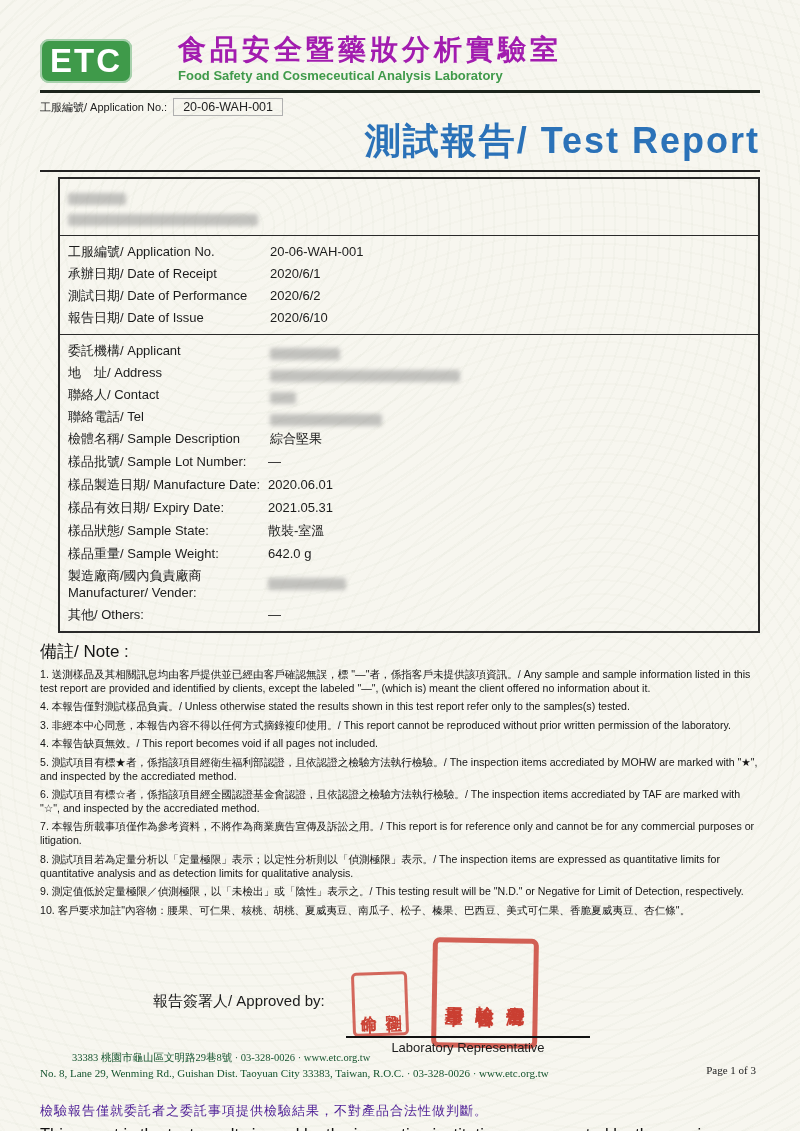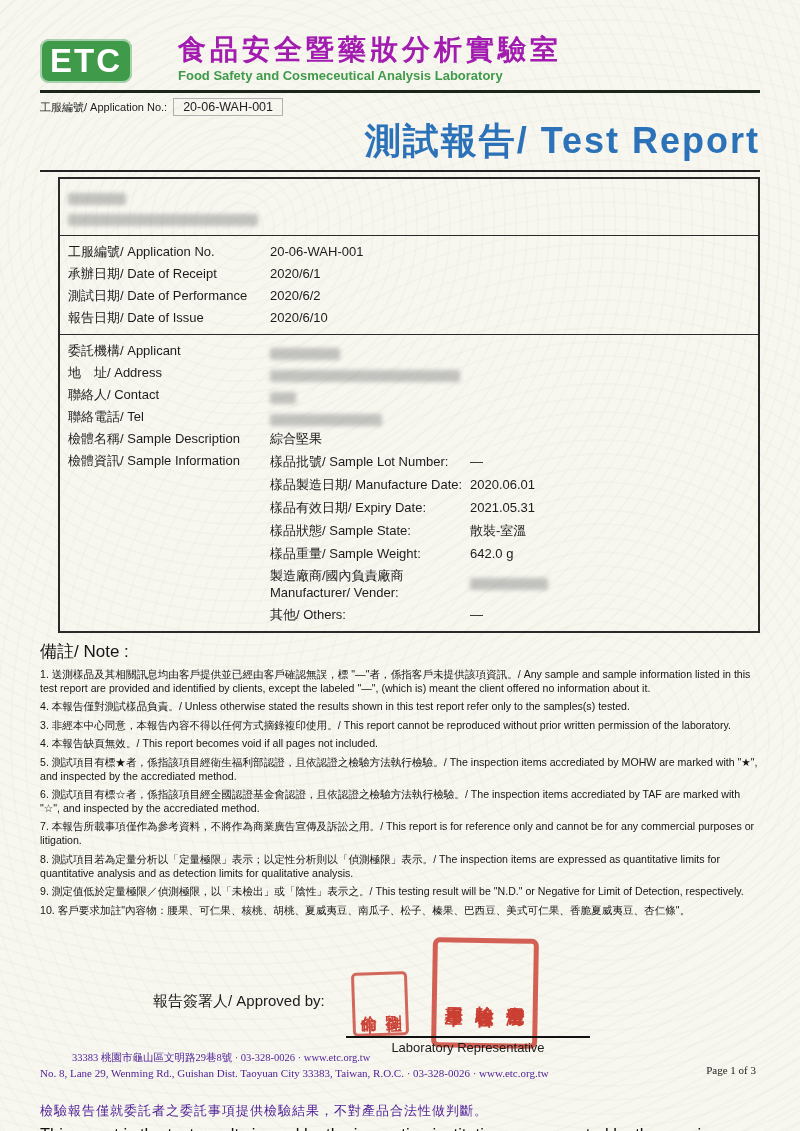--- a/index.html
+++ b/index.html
@@ -68,21 +68,21 @@
       letter-spacing:1px;display:flex;justify-content:space-around;}
   .sig-line{position:absolute;left:306px;top:96px;width:244px;border-top:2px solid #111;}
   .rep{position:absolute;left:306px;top:100px;width:244px;text-align:center;font-size:13px;}
 
   
   .statement{margin-top:40px;}
   .st-zh{font-size:13px;letter-spacing:1px;color:#4c1d95;}
   .st-en{font-size:16.5px;line-height:1.32;margin-top:4px;color:#111;}
 
   
-  .footer{position:absolute;left:40px;right:40px;top:1051px;font-family:"Liberation Serif",serif;color:#4c1d95;}
+  .footer{position:absolute;left:40px;right:40px;top:1051px;font-family:"Liberation Serif",serif;color:#14532d;}
   .f1{font-size:10.5px;margin-left:32px;}
   .f2{font-size:11px;margin-top:2px;}
   .pageno{position:absolute;right:44px;top:1064px;font-family:"Liberation Serif",serif;font-size:11px;}
 </style>
 </head>
 <body>
 
 <div class="page">
 
   <div class="hdr">
@@ -141,21 +141,20 @@
       </div>
       <div class="row">
         <span class="lbl">聯絡電話/ Tel</span>
         <span class="val"><span class="redact w112"></span></span>
       </div>
       <div class="row">
         <span class="lbl">檢體名稱/ Sample Description</span>
         <span class="val">綜合堅果</span>
       </div>
       <div class="row">
-        <span class="lbl">檢體資訊/ Sample Information</span>
         <div class="subrows">
           <div class="subrow">
             <span class="sublbl">樣品批號/ Sample Lot Number:</span>
             <span class="subval">—</span>
           </div>
           <div class="subrow">
             <span class="sublbl">樣品製造日期/ Manufacture Date:</span>
             <span class="subval">2020.06.01</span>
           </div>
           <div class="subrow">

